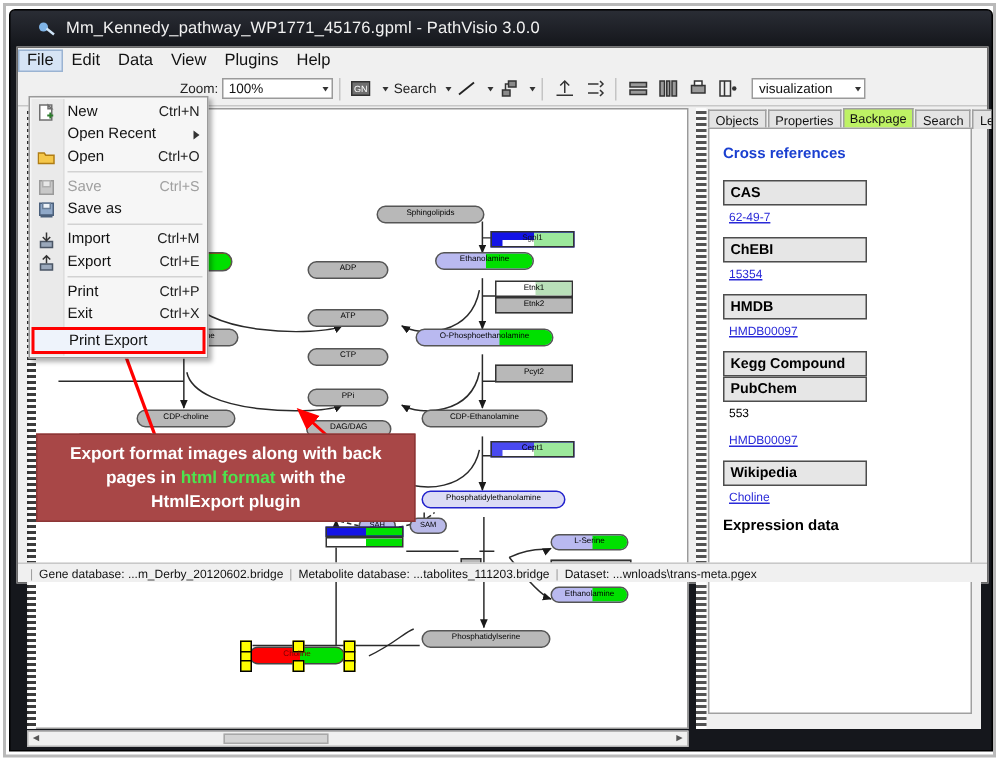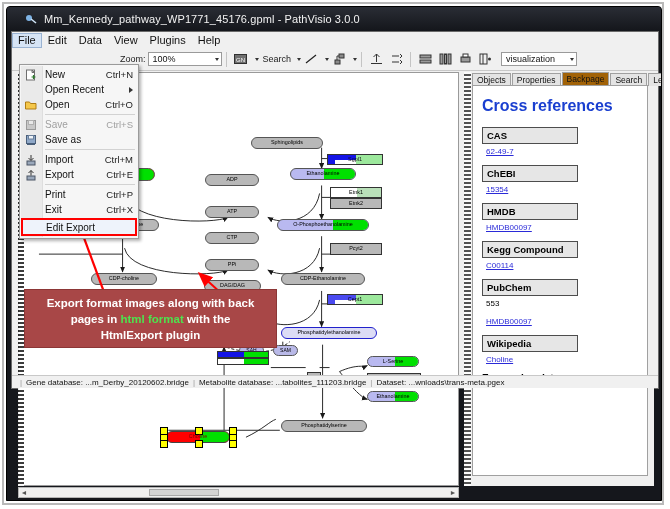--- a/index.html
+++ b/index.html
@@ -133,32 +133,32 @@
     background:#f0f0f0;
   }
   #tabstrip{
     position:absolute;left:8px;top:0;right:0;height:14px;display:flex;align-items:flex-end;
   }
   .tab{
     font-size:8.5px;height:12px;line-height:12px;padding:0 4px;
     border:1px solid #a0a0a0;border-bottom:none;background:#e4e4e4;color:#111;
     margin-right:1px;
   }
-  .tab.sel{background:#a16207;height:13px;line-height:13px;font-weight:normal;margin-top:17px;}
+  .tab.sel{background:#bef264;height:13px;line-height:13px;font-weight:normal;margin-top:17px;}
   #panel-body{
     position:absolute;left:8px;top:13px;right:6px;bottom:10px;
     background:#ffffff;border:1px solid #a0a0a0;box-sizing:border-box;
     padding:8px 9px;overflow:hidden;
   }
   #panel-left-strip{
     position:absolute;left:0;top:0;width:7px;height:414px;
     background:repeating-linear-gradient(#ffffff 0 2px,#2b2b2b 2px 4px);opacity:.8;
   }
   .xref-title{
-    color:#1a3fd0;font-size:16px;font-weight:bold;margin:3px 0 12px 0;
+    color:#1a3fd0;font-size:10px;font-weight:bold;margin:3px 0 12px 0;
   }
   .xref-head{
     border:1px solid #4d4d4d;background:#e6e6e6;font-weight:bold;font-size:9.5px;
     padding:2px 4px;width:96px;box-sizing:border-box;color:#000;
   }
   .xref-val{font-size:8px;margin:3px 0 9px 4px;}
   .xref-val a{color:#2a2ad8;text-decoration:underline;}
   .xref-val.plain{color:#000;text-decoration:none;}
   .expr-title{font-weight:bold;font-size:10px;margin-top:3px;color:#000;}
   
@@ -465,21 +465,20 @@
           <div class="xref-head">CAS</div>
           <div class="xref-val"><a href="#">62-49-7</a></div>
 
           <div class="xref-head">ChEBI</div>
           <div class="xref-val"><a href="#">15354</a></div>
 
           <div class="xref-head">HMDB</div>
           <div class="xref-val"><a href="#">HMDB00097</a></div>
 
           <div class="xref-head">Kegg Compound</div>
-          <div class="xref-val"><a href="#">C00114</a></div>
 
           <div class="xref-head">PubChem</div>
           <div class="xref-val plain">553</div>
 
           <div class="xref-val"><a href="#">HMDB00097</a></div>
 
           <div class="xref-head">Wikipedia</div>
           <div class="xref-val"><a href="#">Choline</a></div>
 
           <div class="expr-title">Expression data</div>
@@ -586,21 +585,21 @@
           <span class="fm-label">Print</span>
           <span class="fm-key">Ctrl+P</span>
         </div>
 
         <div class="fm-row">
           <span class="fm-label">Exit</span>
           <span class="fm-key">Ctrl+X</span>
         </div>
 
         <div class="fm-row boxed">
-          <span class="fm-label">Edit Export</span>
+          <span class="fm-label">Print Export</span>
         </div>
       </div>
 
     </div>
   </div>
 
   <svg id="arrow-svg">
     <defs>
       <marker id="redarrow" markerWidth="9" markerHeight="9" refX="6" refY="3.2" orient="auto">
         <path d="M0,0 L7.5,3.2 L0,6.4 z" fill="#ff0000"></path>

